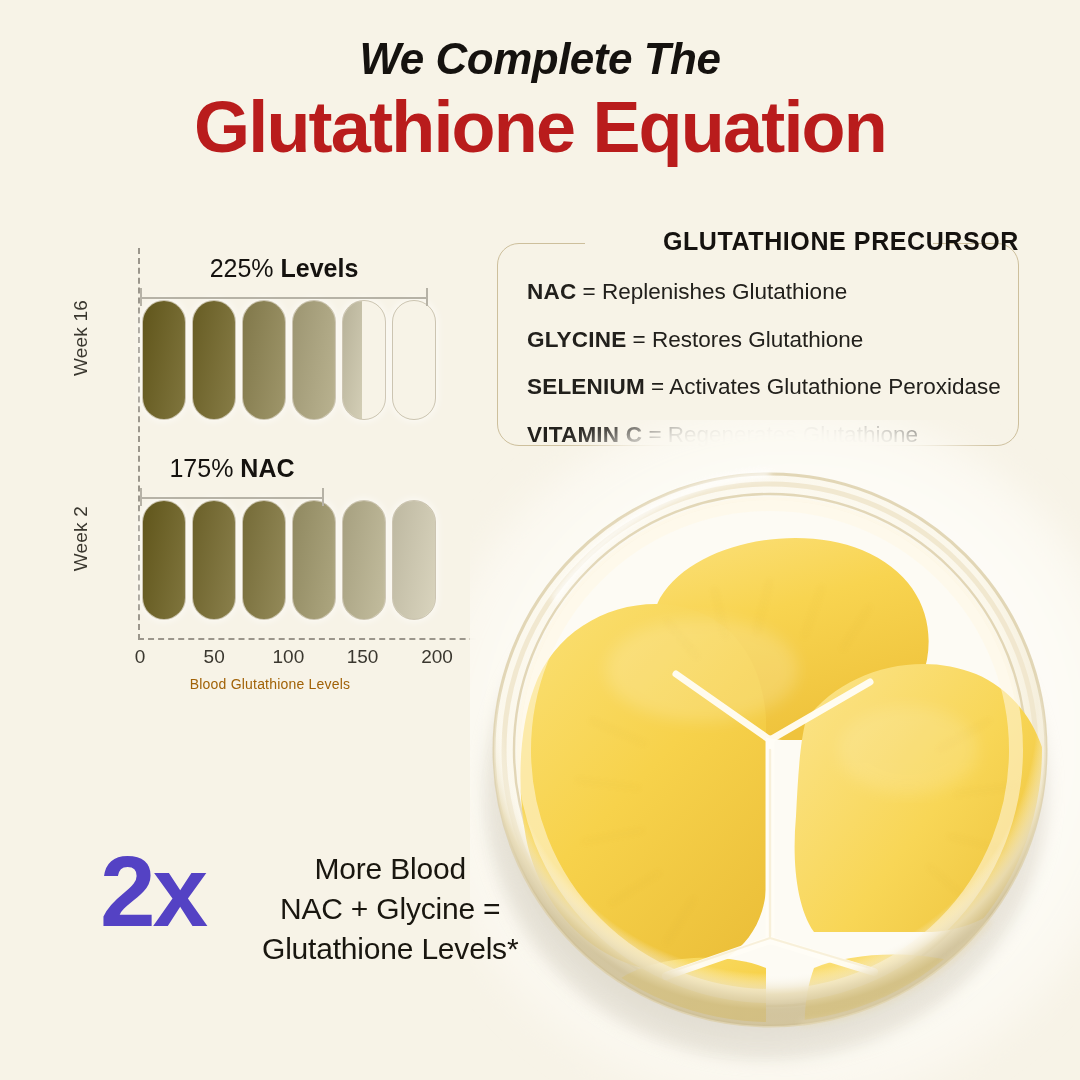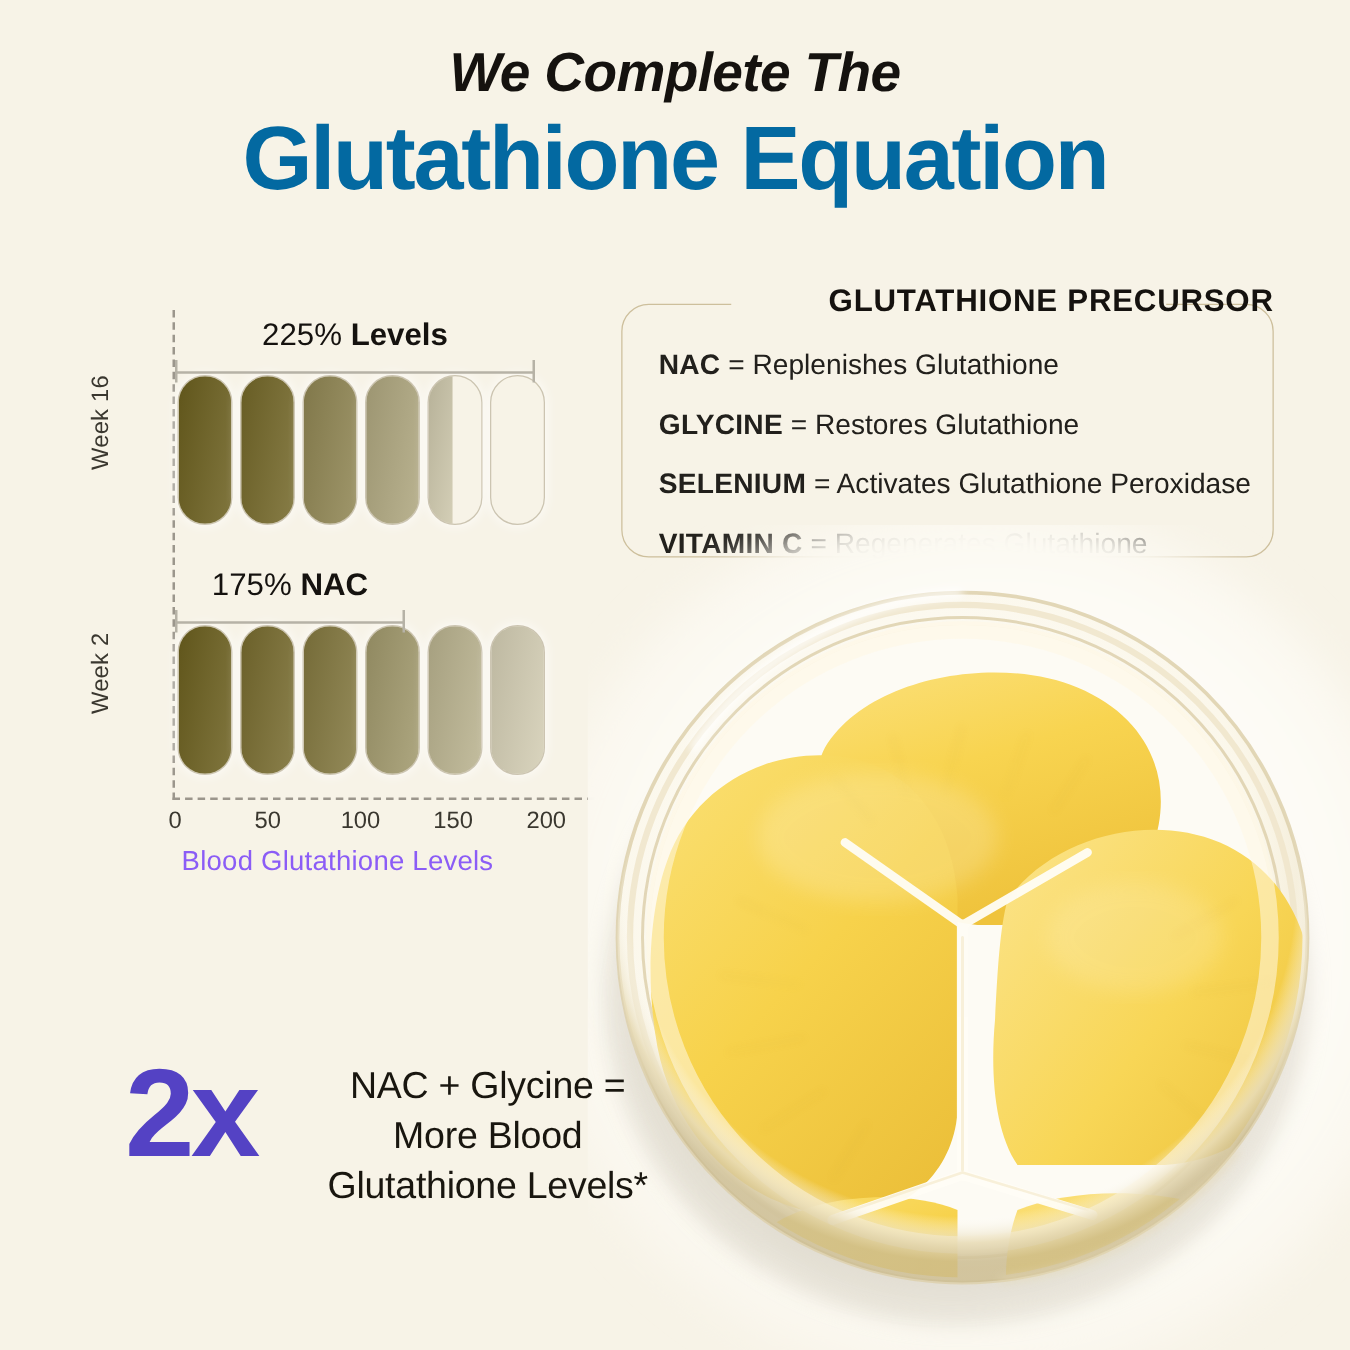--- a/index.html
+++ b/index.html
@@ -12,21 +12,21 @@
   }
   .stage{position:absolute;inset:0;width:1080px;height:1080px;overflow:hidden;border-radius:17px;}
 
   
   .hdr{position:absolute;left:0;top:36px;width:1080px;text-align:center;}
   .hdr-sub{
     font-size:44px;font-style:italic;font-weight:700;color:#15120f;
     letter-spacing:-0.5px;line-height:1.05;
   }
   .hdr-main{
-    font-size:72px;font-weight:700;color:#0369a1;
+    font-size:72px;font-weight:700;color:#b91c1c;
     letter-spacing:-1.8px;line-height:1.05;margin-top:8px;
   }
 
   
   .chart{position:absolute;left:60px;top:248px;width:480px;height:460px;}
   .yaxis{
     position:absolute;left:78px;top:0;width:0;height:392px;
     border-left:2px dashed #9b968c;
   }
   .xaxis{
@@ -42,21 +42,21 @@
   .ytick.w16{left:10px;top:52px;}
   .ytick.w2{left:10px;top:258px;}
 
   .ticklabels{position:absolute;left:0;top:398px;width:480px;height:30px;}
   .ticklabels span{
     position:absolute;font-size:19px;color:#3a372f;
     transform:translateX(-50%);white-space:nowrap;
   }
   .xlabel{
     position:absolute;left:0;top:428px;width:420px;text-align:center;
-    font-size:22px;color:#8b5cf6;letter-spacing:.2px;
+    font-size:14px;color:#a16207;letter-spacing:.2px;
   }
 
   
   .caprow{position:absolute;height:118px;}
   .caprow.r16{left:82px;top:52px;}
   .caprow.r2{left:82px;top:252px;}
   .capsule{
     position:absolute;top:0;width:42px;height:118px;
     border-radius:22px;
     border:1px solid rgba(150,140,110,.45);
@@ -344,19 +344,19 @@
 
       <circle cx="300" cy="330" r="276" fill="url(#rimG)"></circle>
       <path d="M84 180 A 276 276 0 0 1 300 54" fill="none" stroke="#ffffff" stroke-width="7" opacity="0.85" filter="url(#soft)"></path>
       <path d="M520 500 A 276 276 0 0 1 330 604" fill="none" stroke="#e6d9b4" stroke-width="5" opacity="0.6" filter="url(#soft)"></path>
     </svg>
   </div>
 
   <div class="claim">
     <div class="claim-2x">2x</div>
     <div class="claim-txt">
+      <div>More Blood</div>
       <div>NAC + Glycine =</div>
-      <div>More Blood</div>
       <div>Glutathione Levels*</div>
     </div>
   </div>
 
 </div>
 
 </body></html>

